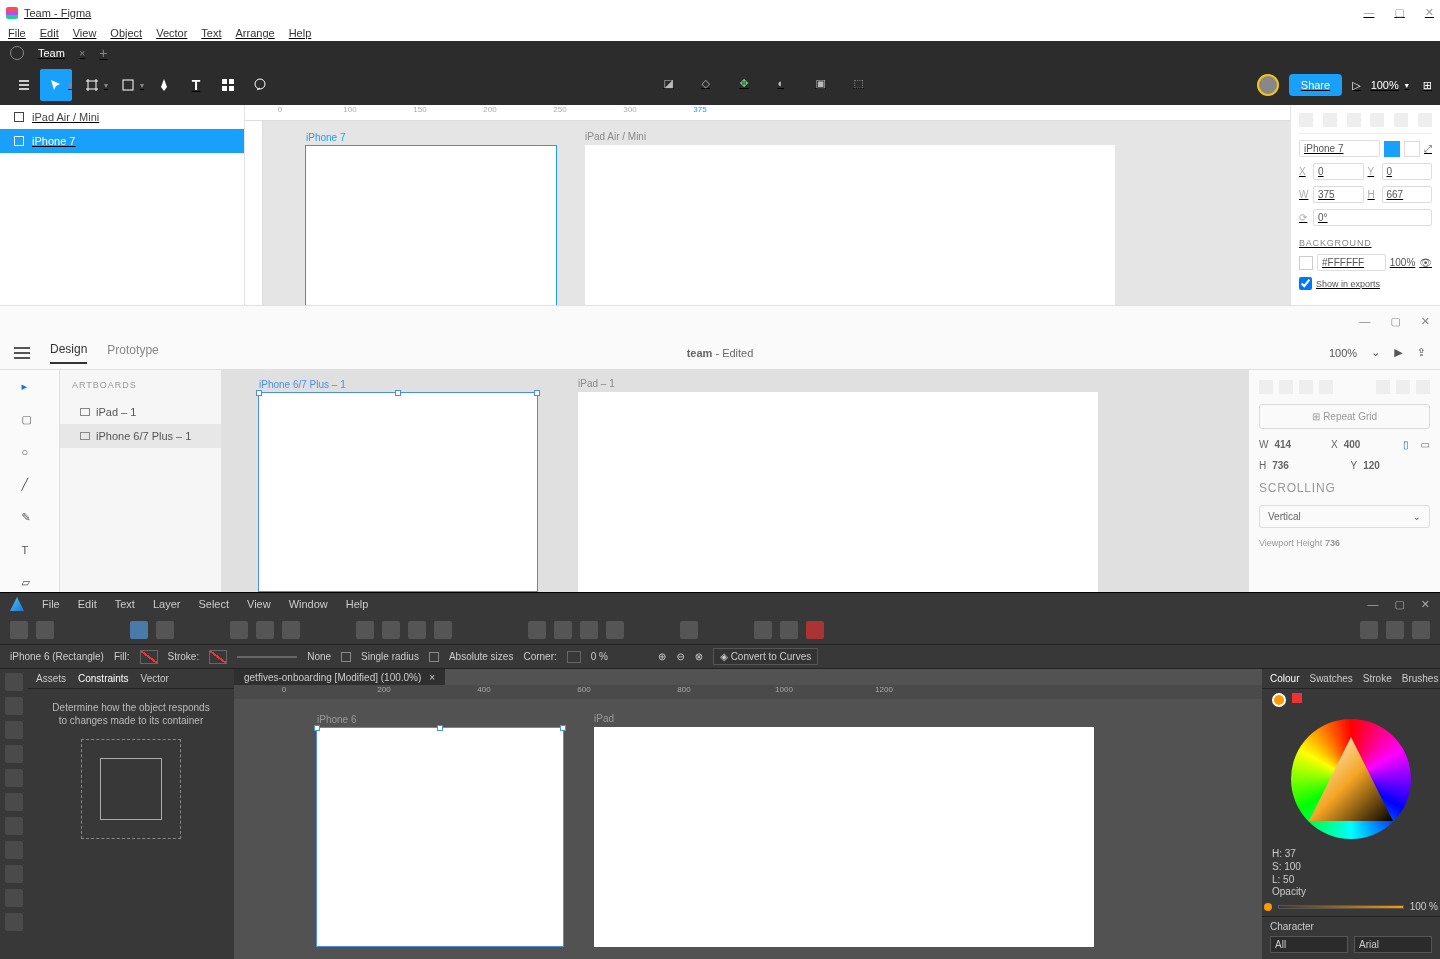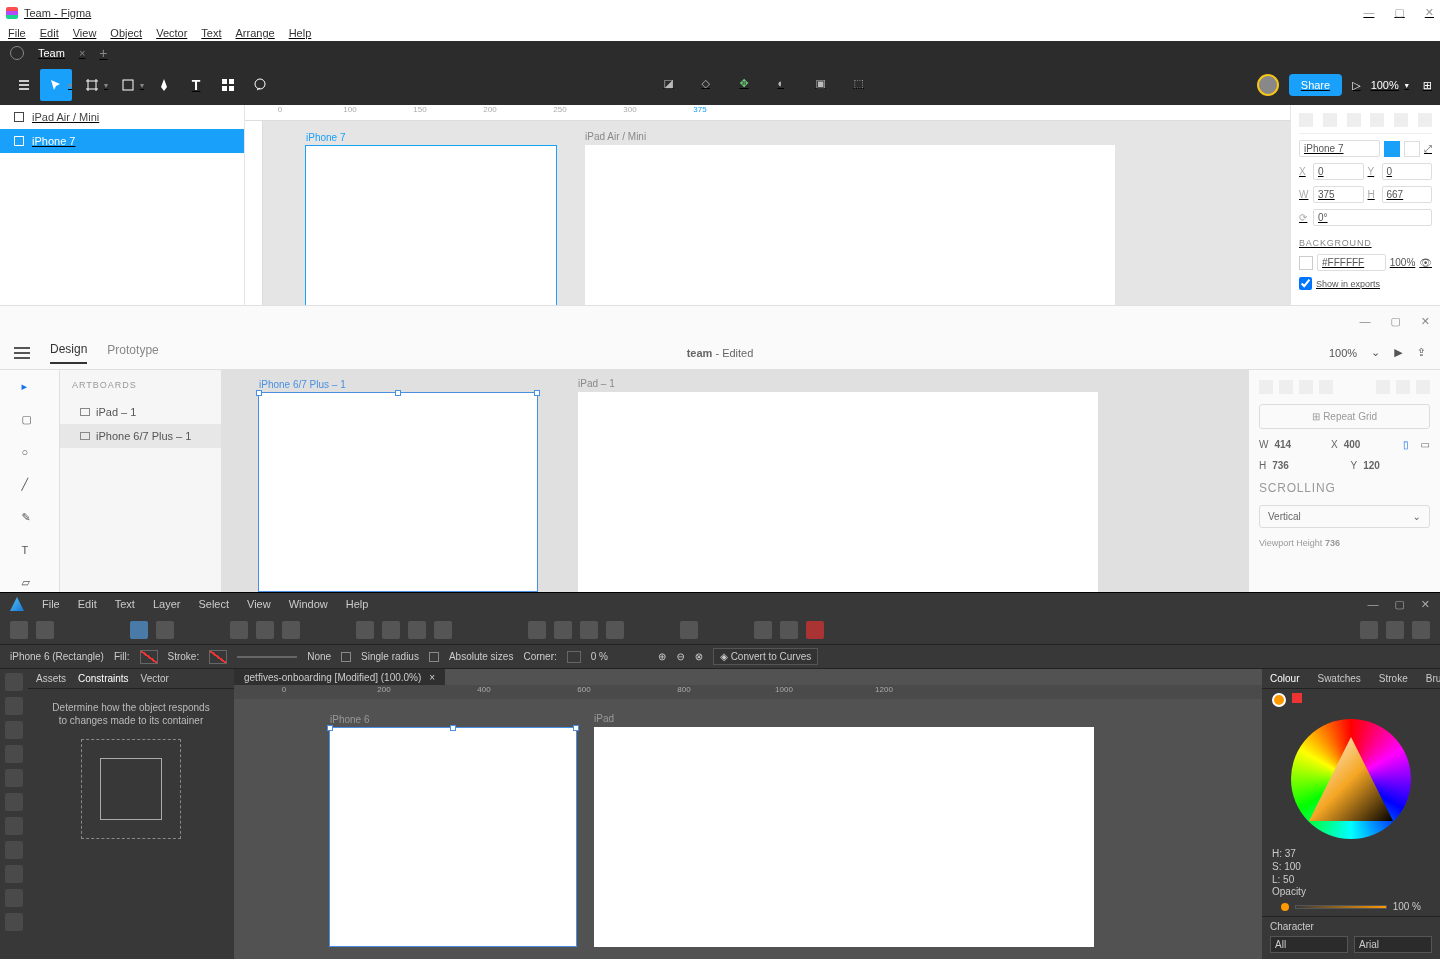--- a/index.html
+++ b/index.html
@@ -112,28 +112,28 @@
 .aff-lefttabs { display: flex; gap: 12px; padding: 4px 8px; font-size: 10px; border-bottom: 1px solid #222; }
 .aff-hint { font-size: 10px; text-align: center; padding: 12px 20px; color: #bbb; line-height: 1.3; }
 .aff-constraint { width: 100px; height: 100px; margin: 0 auto; border: 1px dashed #888; position: relative; }
 .aff-constraint::after { content: ""; position: absolute; inset: 18px; border: 1px solid #aaa; }
 .aff-canvas { flex: 1; background: #525252; position: relative; }
 .aff-doctab { position: absolute; top: 0; left: 0; background: #2f2f2f; padding: 3px 10px; font-size: 10px; display: flex; gap: 8px; align-items: center; }
 .aff-ruler { position: absolute; top: 16px; left: 0; right: 0; height: 14px; background: #4a4a4a; display: flex; font-size: 8px; color: #aaa; }
 .aff-ruler span { width: 100px; text-align: center; }
 .aff-frame { position: absolute; background: #fff; }
 .aff-frame-label { position: absolute; top: -14px; left: 0; font-size: 10px; color: #999; }
-.aff-frame1 { left: 95px; top: 58px; width: 248px; height: 220px; border: 1px solid #4a90e2; }
+.aff-frame1 { left: 82px; top: 58px; width: 248px; height: 220px; border: 1px solid #4a90e2; }
 .aff-frame2 { left: 360px; top: 58px; width: 500px; height: 220px; }
 .aff-right { width: 178px; background: #383838; display: flex; flex-direction: column; font-size: 10px; }
-.aff-righttabs { display: flex; gap: 18px; padding: 4px 8px; border-bottom: 1px solid #222; }
+.aff-righttabs { display: flex; gap: 10px; padding: 4px 8px; border-bottom: 1px solid #222; }
 .aff-wheel { width: 120px; height: 120px; margin: 8px auto; border-radius: 50%; background: conic-gradient(red, magenta, blue, cyan, lime, yellow, red); position: relative; }
 .aff-wheel::after { content: ""; position: absolute; inset: 18px; background: linear-gradient(135deg, #fff, #f5a623, #000); clip-path: polygon(50% 0, 100% 100%, 0 100%); }
 .aff-hsl { padding: 0 10px; line-height: 1.3; }
-.aff-opac { display: flex; align-items: center; gap: 6px; padding: 4px 19px; justify-content: space-between; }
+.aff-opac { display: flex; align-items: center; gap: 6px; padding: 4px 2px; justify-content: space-between; }
 .aff-opac-track { flex: 1; height: 4px; background: linear-gradient(to right, transparent, #f90); border: 1px solid #555; }
 .aff-char { border-top: 1px solid #222; padding: 4px 8px; }
 .aff-char-row { display: flex; gap: 6px; margin-top: 4px; }
 .aff-sel { flex: 1; background: #2b2b2b; border: 1px solid #555; padding: 2px 4px; }
 </style>
 </head>
 <body>
 
 <div class="figma">
   <div class="figma-titlebar">

